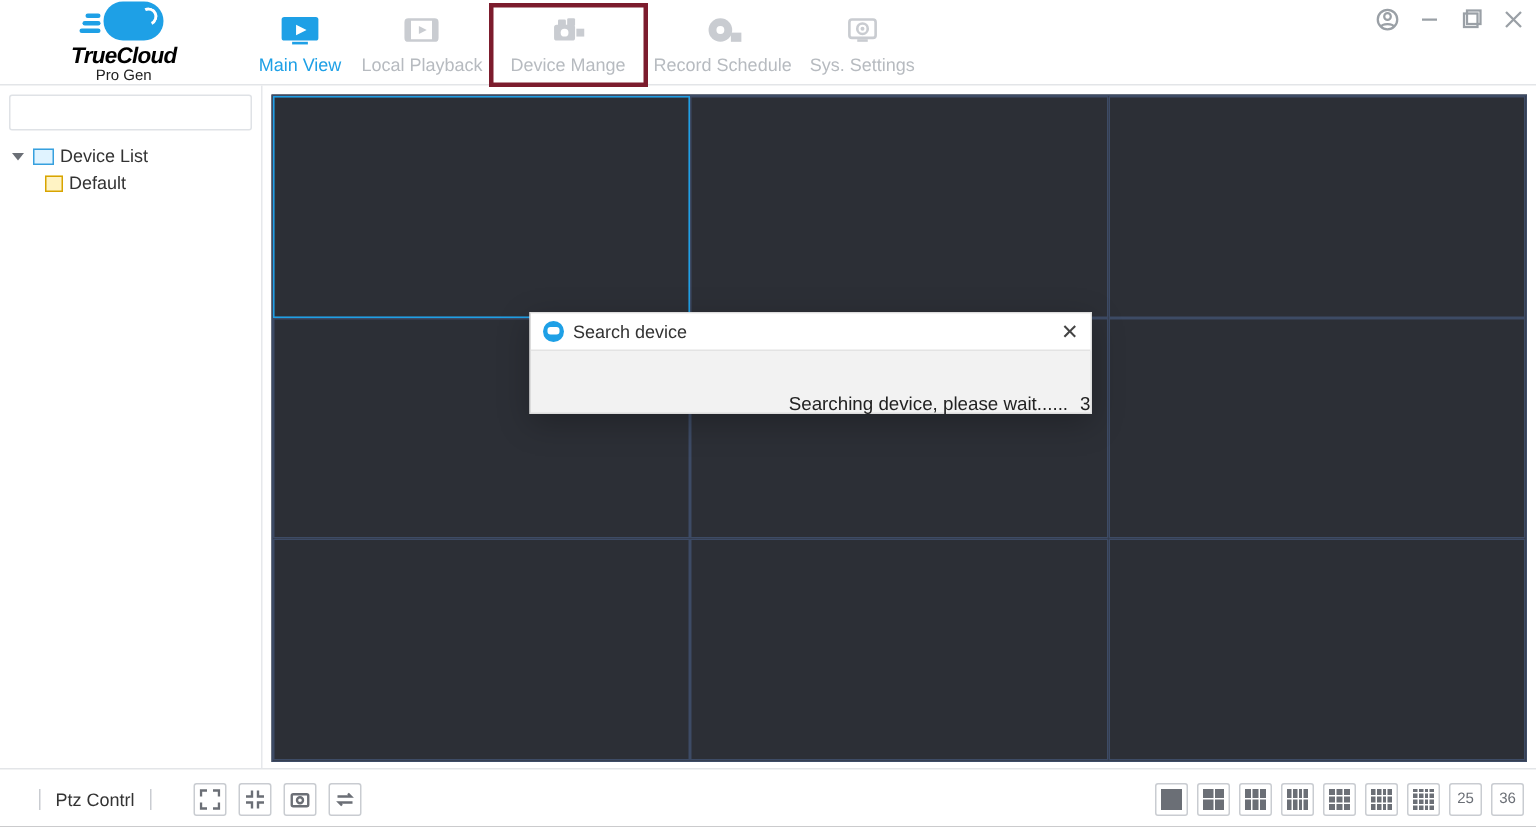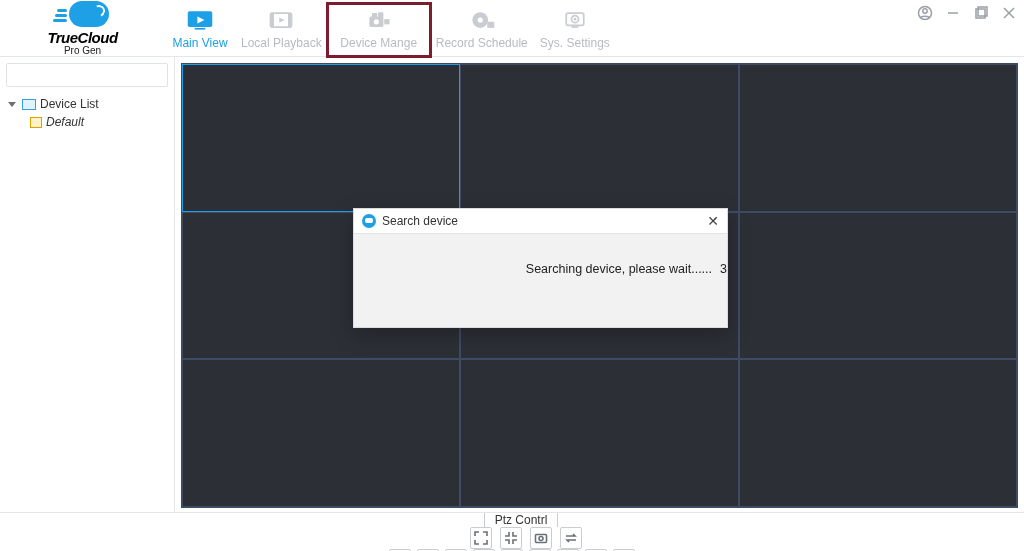--- a/index.html
+++ b/index.html
@@ -33,38 +33,38 @@
   hr.topline{ border:none; border-top:1px solid #e3e5e8; }
 
   
   .main { display:flex; height:455px; }
   .sidebar { width:175px; border-right:1px solid #e6e8eb; display:flex; flex-direction:column; }
   .search-slot{ height:24px; border:1px solid #dfe2e6; margin:6px 6px 8px; border-radius:2px; background:#fff;}
   .tree{ font-size:12px; color:#333; padding-left:8px; }
   .tree-row{ display:flex; align-items:center; height:18px; gap:4px;}
   .caret{ width:0;height:0;border-left:4px solid transparent;border-right:4px solid transparent;border-top:5px solid #6b6f76; margin-right:2px;}
   .ico-devlist{ width:14px;height:11px; background:#e0f3ff; border:1px solid #37a0de;}
-  .tree-row.child{ padding-left:22px;font-style:italic; }
+  .tree-row.child{ padding-left:22px; }
   .ico-default{ width:12px;height:11px; background:#fff3c4; border:1px solid #d8a400;}
   .viewer { flex:1; display:flex; flex-direction:column; }
   .grid { flex:1; margin:6px 6px 4px; border:1px solid #3d4b65; background:#2c2f36; display:grid; grid-template-columns:repeat(3,1fr); grid-template-rows:repeat(3,1fr); gap:0; position:relative;}
   .cell{ border:1px solid #3d4b65; background:#2c2f36;}
   .cell.sel{ outline:1px solid #1ea0e6; outline-offset:-1px;}
 
   
-  .dialog{ position:absolute; left:171px; top:144px; width:375px; height:120px; background:#f2f2f2; border:1px solid #dcdcdc; box-shadow:0 6px 20px rgba(0,0,0,.25); }
+  .dialog{ position:absolute; left:171px; top:144px; width:375px; height:68px; background:#f2f2f2; border:1px solid #dcdcdc; box-shadow:0 6px 20px rgba(0,0,0,.25); }
   .dialog-titlebar{ height:25px; background:#fff; display:flex; align-items:center; padding:0 8px; font-size:12px; color:#333; border-bottom:1px solid #e3e3e3;}
   .dialog-titlebar .dico{ width:14px;height:14px;border-radius:50%;background:#1ea0e6;margin-right:6px; position:relative;}
   .dialog-titlebar .dico::after{content:"";position:absolute;left:3px;top:4px;width:8px;height:5px;background:#fff;border-radius:2px;}
   .dialog-titlebar .dclose{ margin-left:auto; cursor:pointer; font-size:14px; color:#444; }
   .dialog-body{ display:flex; align-items:center; justify-content:flex-end; height:70px; font-size:12.5px; color:#222;}
   .dialog-body .count{ margin-left:8px; }
 
   
-  .bottombar{ height:40px; border-top:1px solid #e3e5e8; display:flex; align-items:center; padding:0 8px;flex-direction:column;}
+  .bottombar{ height:40px; border-top:1px solid #e3e5e8; display:flex; align-items:center; padding:0 8px;}
   .ptz{ font-size:12px; color:#333; padding:0 10px; border-left:1px solid #c9ccd1; border-right:1px solid #c9ccd1; margin-left:18px;}
   .btn-toolbar{ display:flex; gap:8px; margin-left:28px;}
   .sqbtn{ width:22px;height:22px; border:1px solid #c9ccd1; border-radius:2px; background:#fff; display:flex;align-items:center;justify-content:center; cursor:pointer; color:#6b6f76;}
   .sqbtn svg{ width:14px;height:14px; stroke:#6b6f76; fill:none; stroke-width:1.6;}
   .spacer{ flex:1; }
   .layouts{ display:flex; gap:6px;}
   .lbtn{ width:22px;height:22px;border:1px solid #c9ccd1;border-radius:2px;background:#fff;display:flex;align-items:center;justify-content:center;cursor:pointer;font-size:10px;color:#6b6f76;}
   .lgrid{ width:14px;height:14px; display:grid; gap:1px;}
   .lgrid span{ background:#6b6f76;}
 </style>

